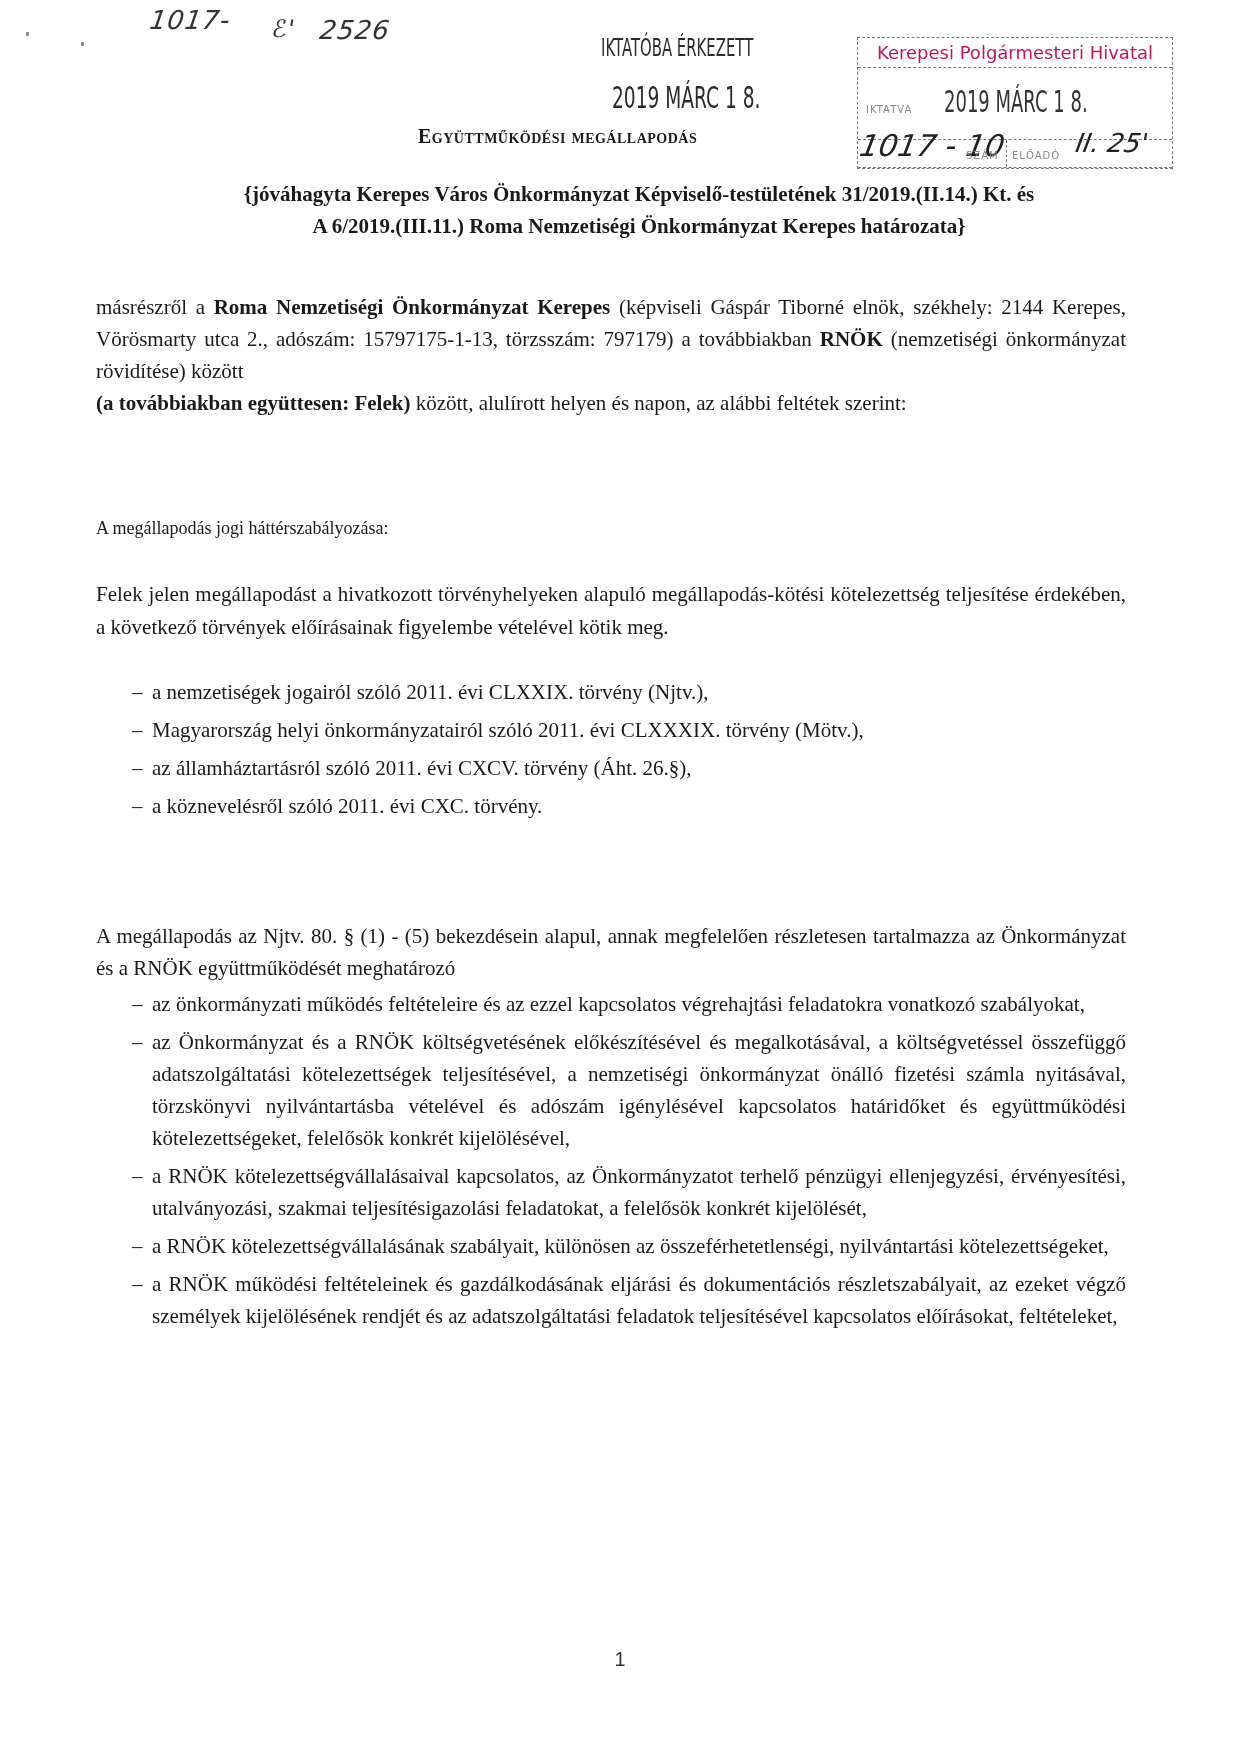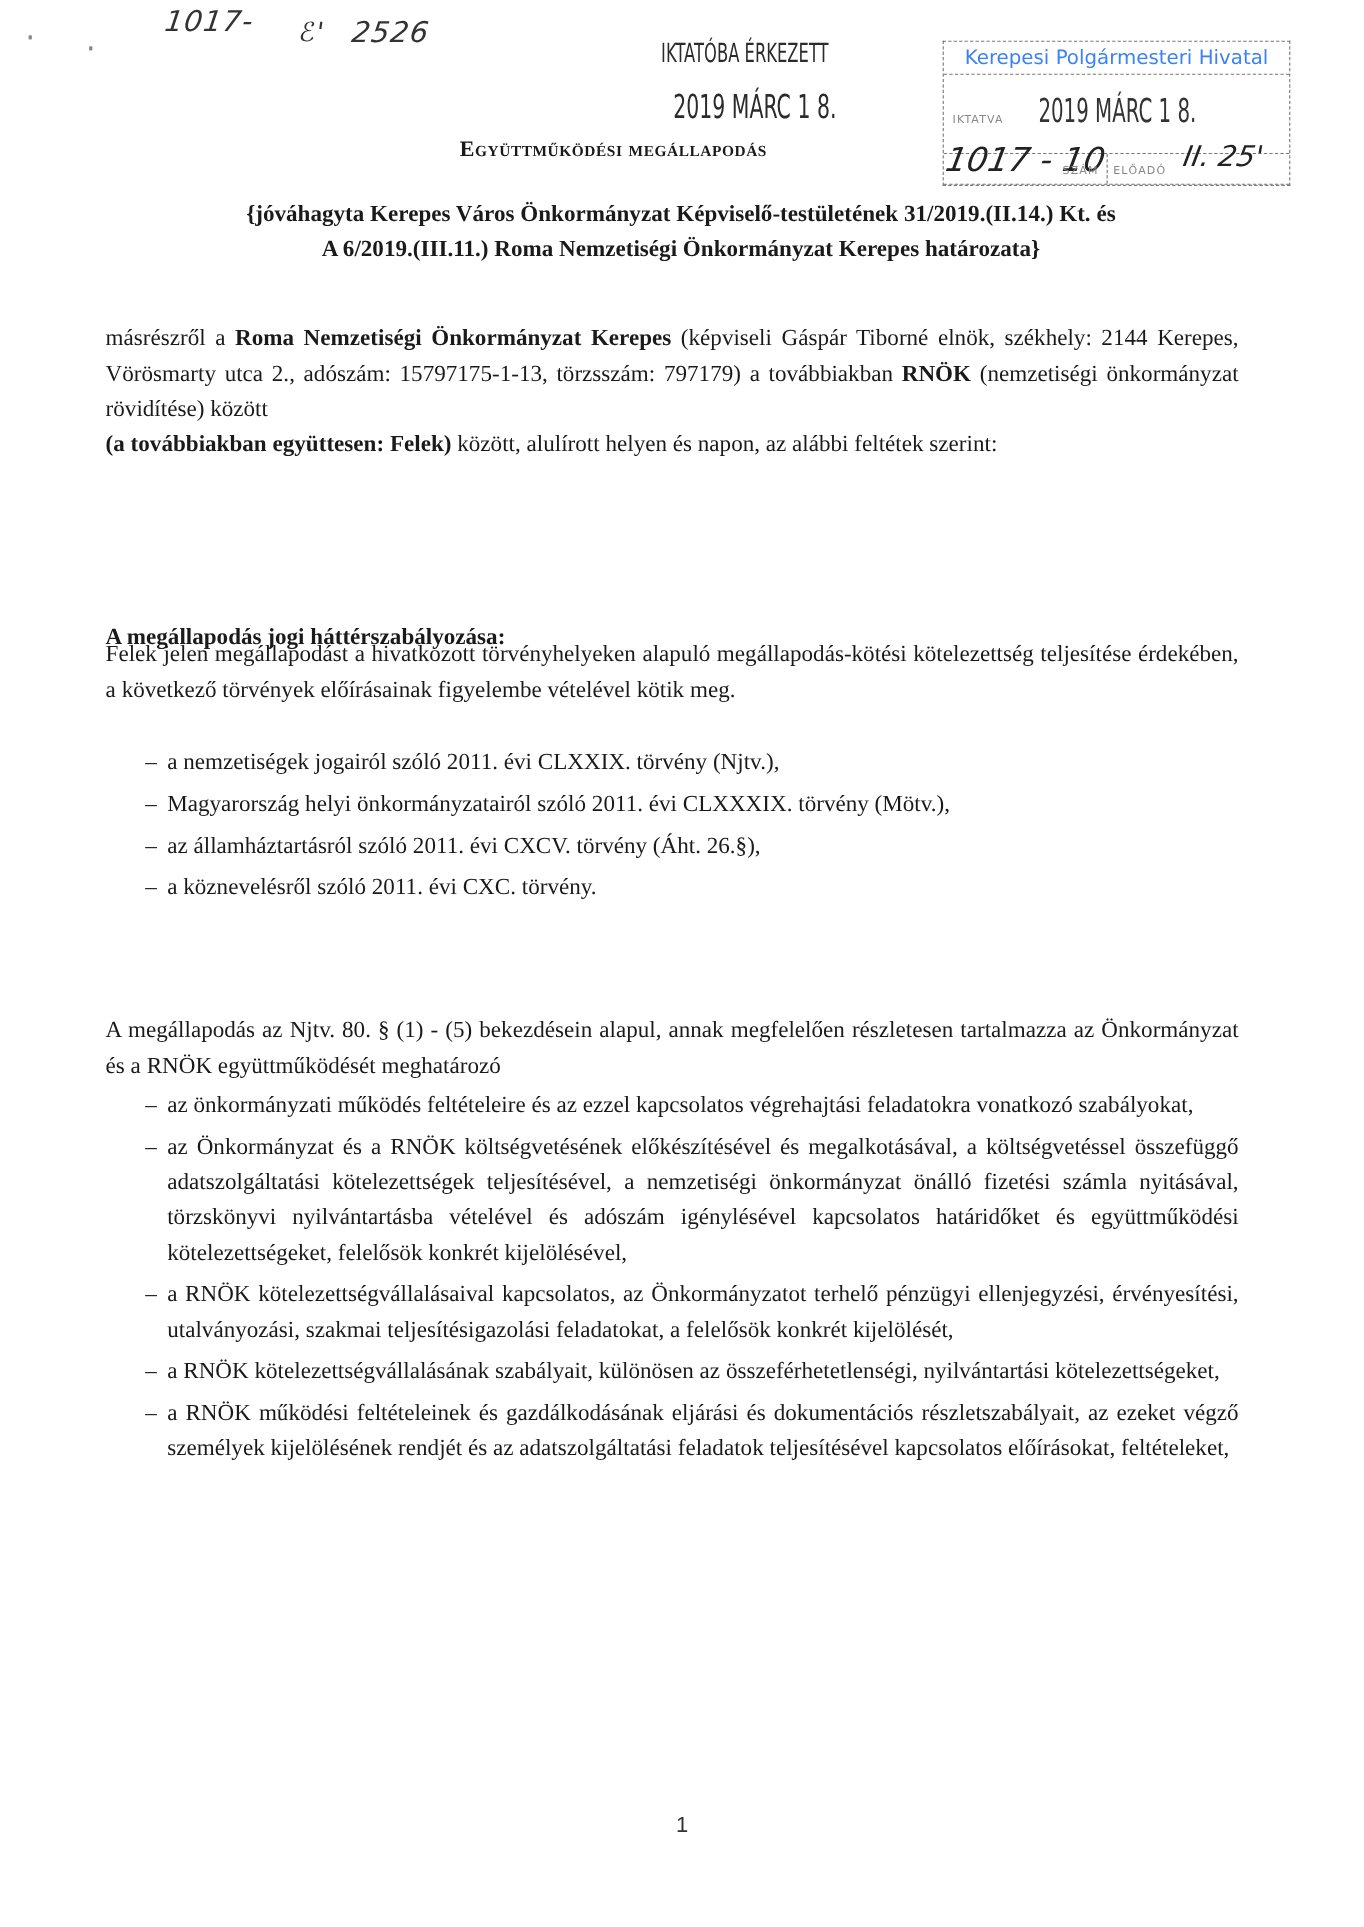--- a/index.html
+++ b/index.html
@@ -9,37 +9,37 @@
   
   .hand { font-family: "DejaVu Sans", sans-serif; font-style: italic; font-weight: 300; color: #333; font-size: 26px; letter-spacing: 1px; transform: skewX(-8deg); }
   .speck { width: 3px; height: 4px; background: #888; border-radius: 1px; }
 
   
   .stamp-text { font-family: "DejaVu Sans", sans-serif; color: #2b2b2b; transform: scaleX(0.62); transform-origin: left center; white-space: nowrap; }
 
   
   .regbox { left: 857px; top: 37px; width: 316px; height: 132px; border: 1.5px dashed #777; box-sizing: border-box; }
   .regbox .row { position: absolute; left: 0; right: 0; border-bottom: 1.5px dashed #777; box-sizing: border-box; }
-  .regbox .office { top: 0; height: 30px; font-family: "DejaVu Sans", sans-serif; color: #3b82f6; font-size: 18px; text-align: center; line-height: 30px; white-space: nowrap; }
+  .regbox .office { top: 0; height: 30px; font-family: "DejaVu Sans", sans-serif; color: #be185d; font-size: 18px; text-align: center; line-height: 30px; white-space: nowrap; }
   .regbox .mid { top: 30px; height: 72px; border-bottom: 1.5px dashed #777; }
   .regbox .lbl-small { font-family: "DejaVu Sans", sans-serif; font-size: 10px; color: #888; letter-spacing: 1px; }
   .regbox .date2 { font-family: "DejaVu Sans", sans-serif; font-size: 30px; color: #333; transform: scaleX(0.6); transform-origin: left center; white-space: nowrap; }
   .regbox .bottom { top: 102px; height: 28px; }
   .regbox .hand2 { font-family: "DejaVu Sans", sans-serif; font-style: italic; font-weight: 300; font-size: 30px; color: #222; transform: skewX(-10deg); white-space: nowrap; }
   .regbox .vsep { position: absolute; left: 148px; top: 0; bottom: 0; border-left: 1.5px dashed #777; }
 
   
   .title { left: 418px; top: 125px; font-size: 20px; font-weight: bold; letter-spacing: 0.5px; white-space: nowrap; }
   .title .sc { font-variant: small-caps; }
-  .approval { left: 104px; top: 178px; width: 1030px; font-size: 21px; font-weight: bold; line-height: 32px; text-align: center; }
+  .approval { left: 124px; top: 178px; width: 1030px; font-size: 21px; font-weight: bold; line-height: 32px; text-align: center; }
 
   
   .para { left: 96px; width: 1030px; font-size: 21px; line-height: 32px; text-align: justify; }
   .para b { font-weight: bold; }
-  .heading { left: 96px; font-size: 21px; font-weight: bold; margin-top: 48px; }
+  .heading { left: 96px; font-size: 18px; font-weight: normal; }
   ul.dash { list-style: none; margin: 0; padding: 0; }
   ul.dash li { position: relative; padding-left: 56px; font-size: 21px; line-height: 32px; text-align: justify; margin-bottom: 6px; }
   ul.dash li::before { content: "\2013"; position: absolute; left: 36px; top: 0; }
   .page-num { left: 0; width: 1240px; top: 1648px; text-align: center; font-family: "Liberation Sans", sans-serif; font-size: 20px; color: #333; }
 </style>
 </head>
 <body>
 
 <div class="abs speck" style="left:26px;top:32px;"></div>
 <div class="abs speck" style="left:81px;top:42px;"></div>

